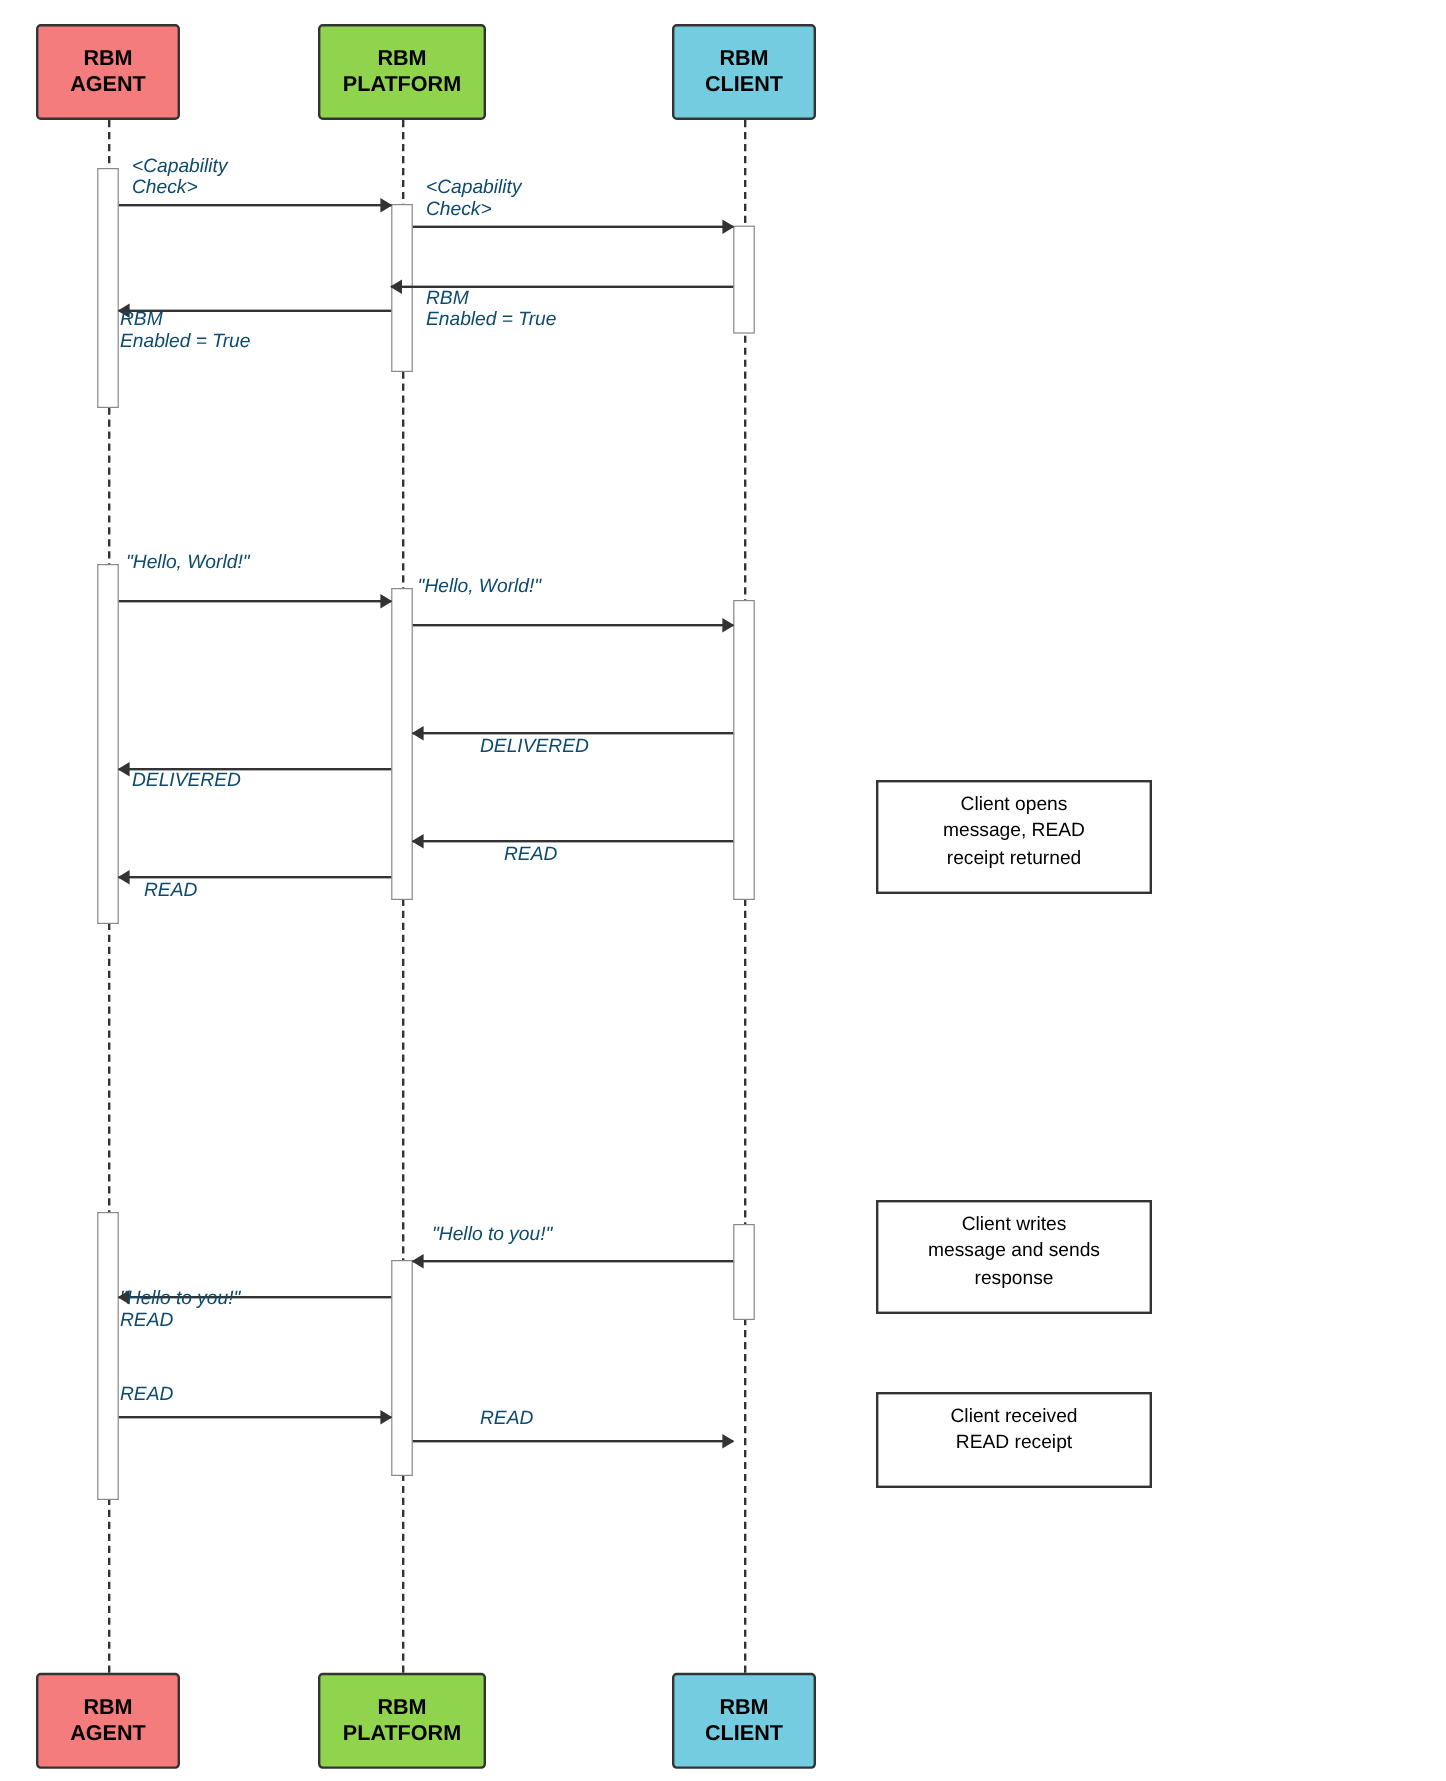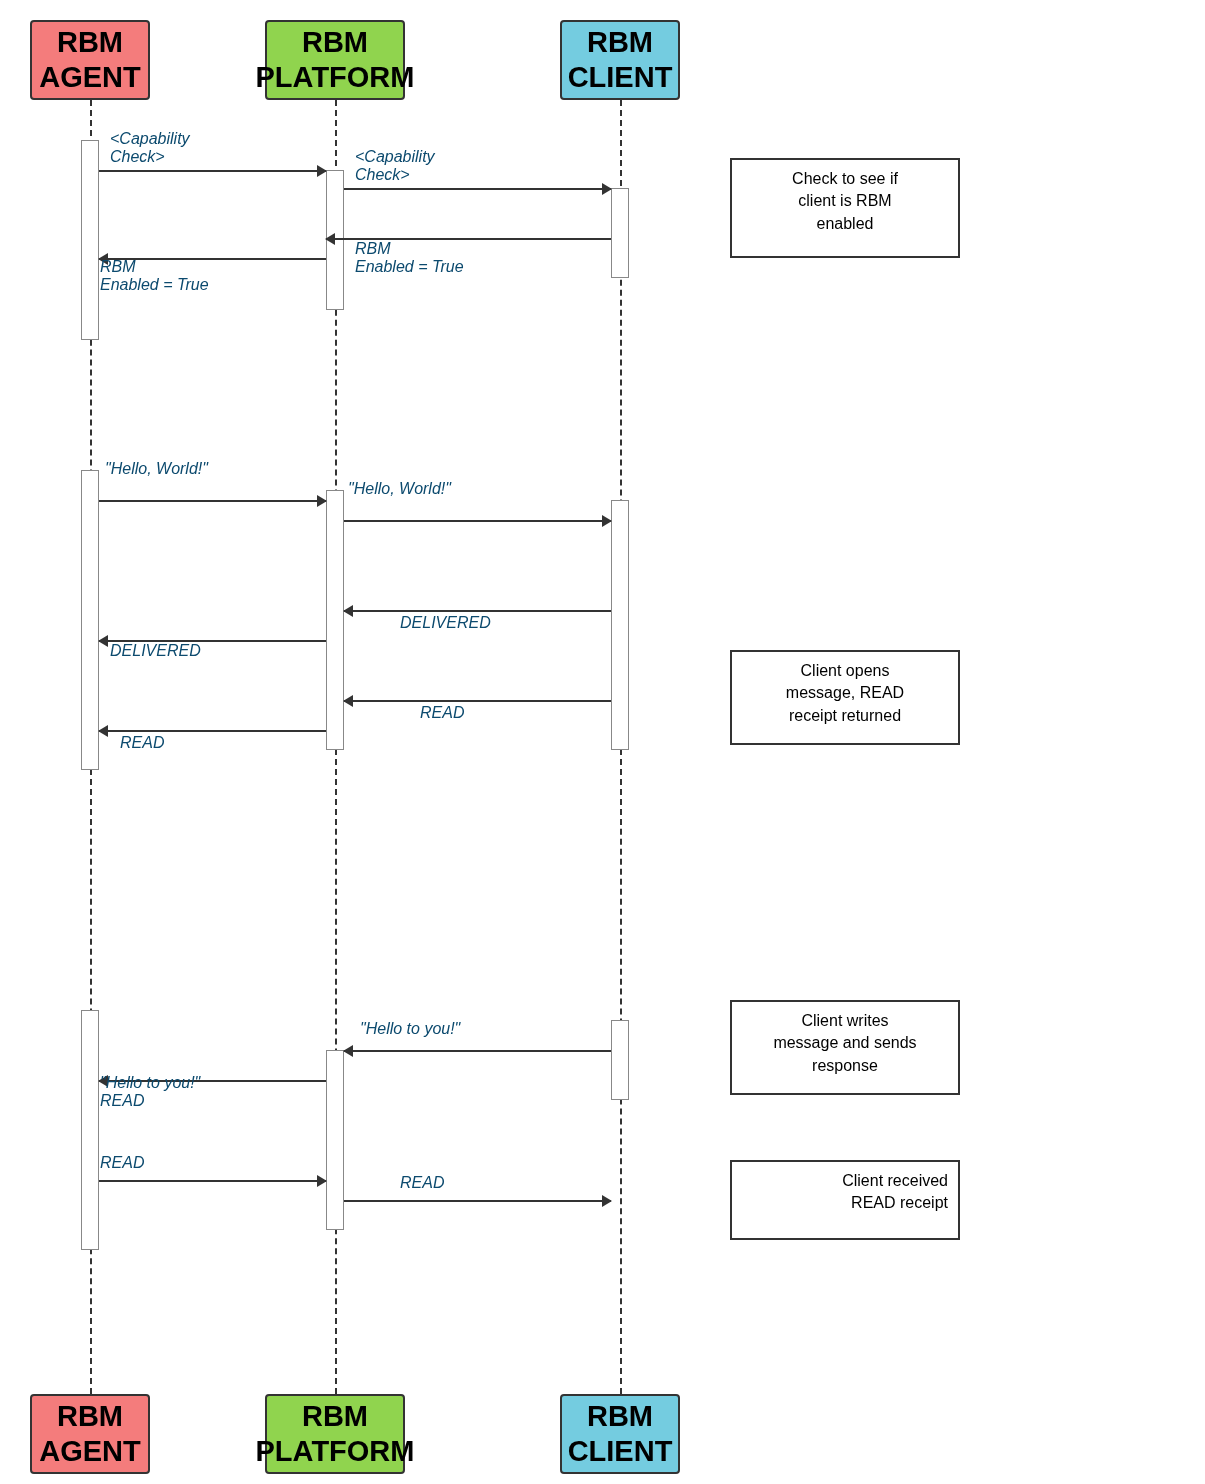--- a/index.html
+++ b/index.html
@@ -17,21 +17,21 @@
       height: 1484px;
       background: #fff;
     }
     
     .actor-box {
       position: absolute;
       display: flex;
       align-items: center;
       justify-content: center;
       text-align: center;
-      font-size: 29px;
+      font-size: 18px;
       font-weight: bold;
       border-radius: 4px;
       padding: 8px;
       line-height: 1.2;
     }
     
     .lifeline {
       position: absolute;
       border-left: 2px dashed #333;
       top: 0;
@@ -140,24 +140,21 @@
     <div class="arrow-label" style="left: 120px; top: 734px; white-space: pre-line;">READ</div>
     <div class="arrow-line left-arrow" style="left: 344px; top: 1050px; width: 267px;"></div>
     <div class="arrow-label" style="left: 360px; top: 1020px; white-space: pre-line;">"Hello to you!"</div>
     <div class="arrow-line left-arrow" style="left: 99px; top: 1080px; width: 227px;"></div>
     <div class="arrow-label" style="left: 100px; top: 1074px; white-space: pre-line;">"Hello to you!"
 READ</div>
     <div class="arrow-line" style="left: 99px; top: 1180px; width: 227px;"></div>
     <div class="arrow-label" style="left: 100px; top: 1154px; white-space: pre-line;">READ</div>
     <div class="arrow-line" style="left: 344px; top: 1200px; width: 267px;"></div>
     <div class="arrow-label" style="left: 400px; top: 1174px; white-space: pre-line;">READ</div>
-    <div class="note-box" style="left: 730px; top: 158px; width: 230px; min-height: 100px; white-space: pre-line;">Check to see if
-client is RBM
-enabled</div>
     <div class="note-box" style="left: 730px; top: 1000px; width: 230px; min-height: 95px; white-space: pre-line;">Client writes
 message and sends
 response</div>
     <div class="note-box" style="left: 730px; top: 650px; width: 230px; min-height: 95px; white-space: pre-line;">Client opens
 message, READ
 receipt returned</div>
-    <div class="note-box" style="left: 730px; top: 1160px; width: 230px; min-height: 80px; white-space: pre-line; text-align: right;">Client received
+    <div class="note-box" style="left: 730px; top: 1160px; width: 230px; min-height: 80px; white-space: pre-line;">Client received
 READ receipt</div>
   </div>
 
 </body></html>

